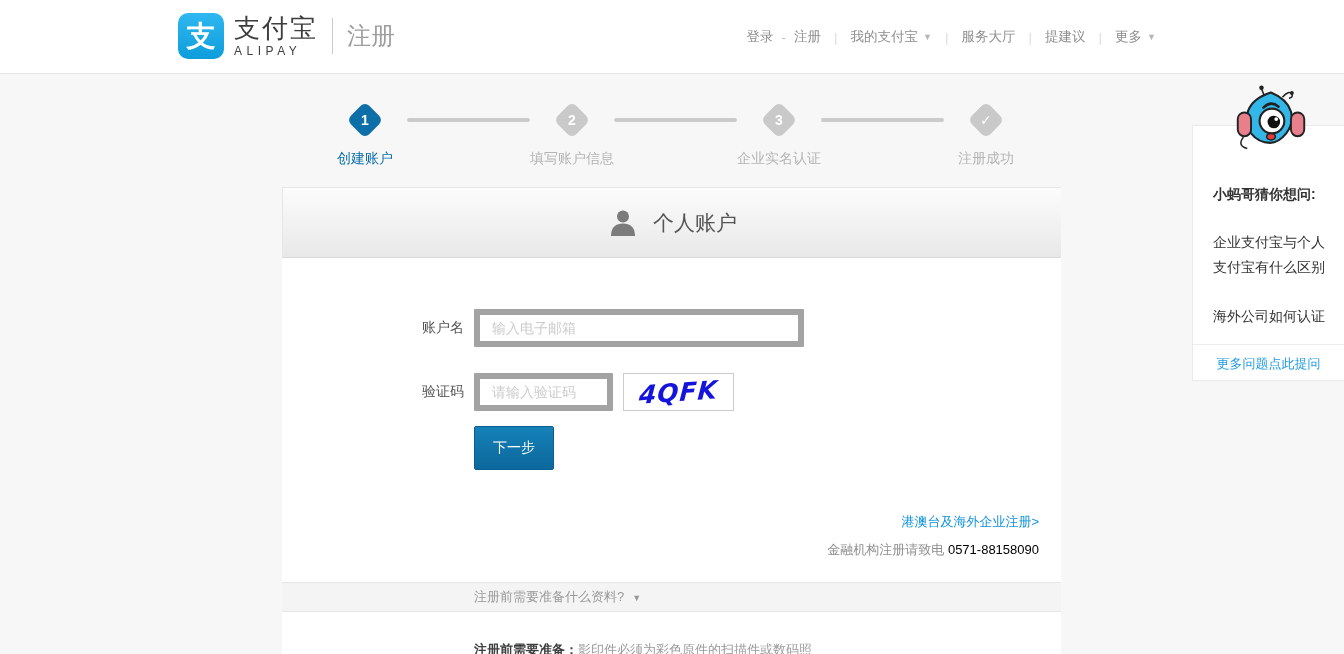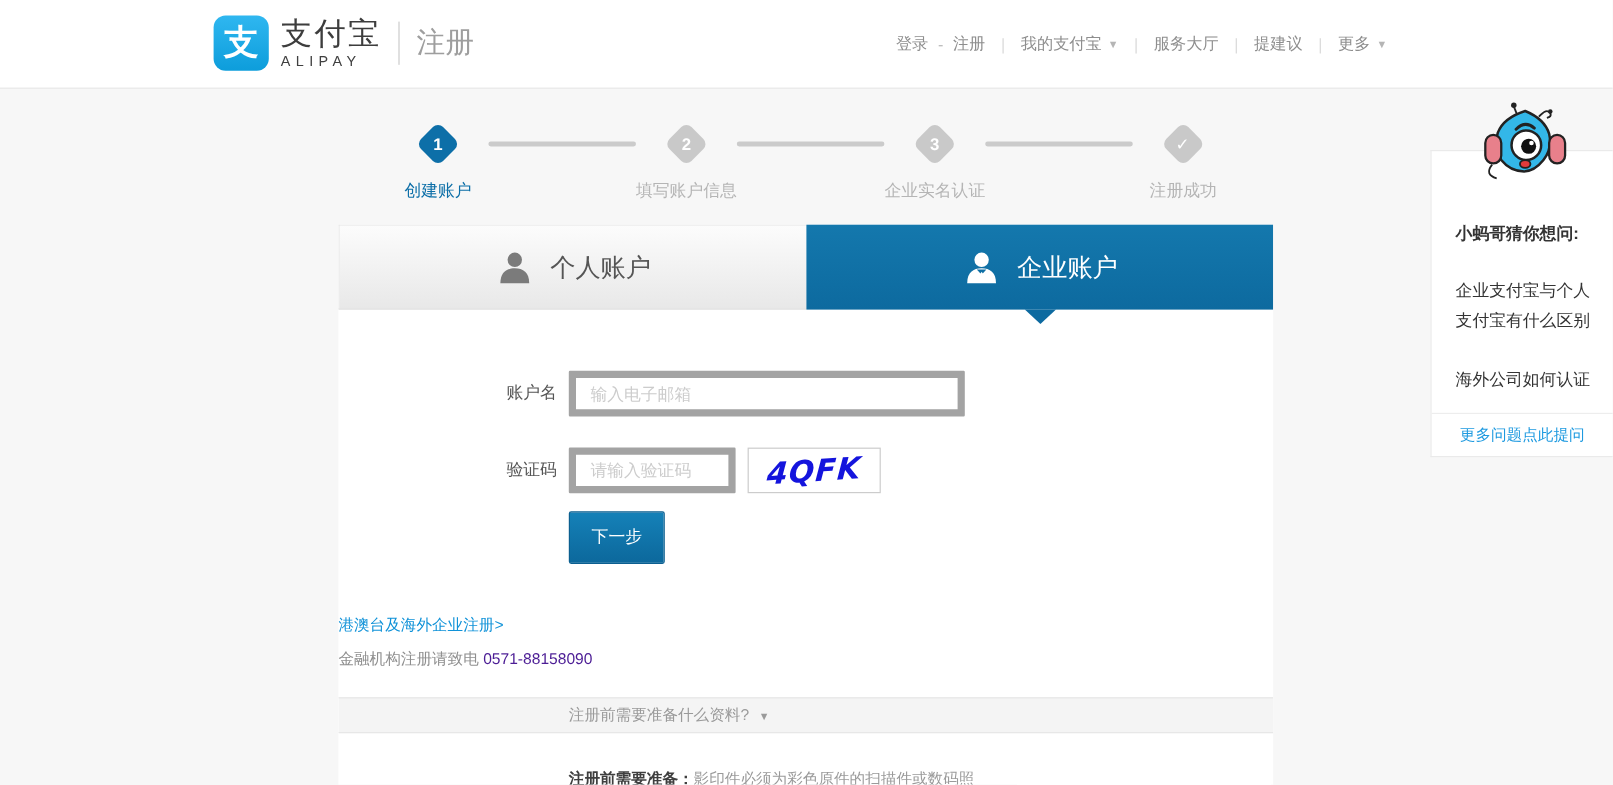--- a/index.html
+++ b/index.html
@@ -63,24 +63,24 @@
   .input-lg { width:330px; }
   .input-sm { width:139px; }
   .captcha-box { width:111px; height:38px; border:1px solid #ccc; margin-left:10px;
     display:flex; align-items:center; justify-content:center; cursor:pointer; background:#fff; overflow:hidden; }
   .captcha-text { font-family:"DejaVu Sans",sans-serif; font-style:italic; font-weight:900;
     font-size:25px; color:#1414dd; transform:rotate(-4deg) skewX(-8deg); letter-spacing:1px; }
   .btn-row { margin-top:-4px; height:32px; margin-bottom:0; padding-left:192px; }
   .next-btn { width:80px; height:44px; background:linear-gradient(180deg,#1581b8,#0c689c);
     border:1px solid #0b5f90; border-radius:2px; color:#fff; font-size:14px; cursor:pointer; }
 
-  .links { margin-top:48px; padding-right:22px; }
+  .links { margin-top:48px; padding-right:22px; text-align:right; }
   .overseas { font-size:13px; color:#1092d8; text-decoration:none; cursor:pointer; line-height:18px; }
   .finance { margin-top:10px; font-size:13px; color:#8f8f8f; line-height:18px; }
-  .finance .phone { color:#4c1d95; }
+  .finance .phone { color:#000000; }
 
   .accordion { margin-top:23px; height:30px; background:#f4f4f4;
     border-top:1px solid #e7e7e7; border-bottom:1px solid #e7e7e7;
     line-height:28px; padding-left:192px; font-size:13px; color:#9a9a9a; cursor:pointer; }
   .accordion .caret { color:#9a9a9a; margin-left:8px; }
   .prep { padding:29px 0 0 192px; font-size:13px; }
   .prep b { color:#3f3f3f; }
   .prep span { color:#9a9a9a; }
 
   
@@ -172,30 +172,20 @@
   </div>
 
   <section class="card">
     <div class="tabs">
       <div class="tab tab-personal">
         <svg width="32" height="32" viewBox="0 0 32 32" fill="#7b7b7b">
           <circle cx="16" cy="9.5" r="6"></circle>
           <path d="M4 29 c0 -9 5 -12.5 12 -12.5 c7 0 12 3.5 12 12.5 z"></path>
         </svg>
         <span>个人账户</span>
-      </div>
-      <div class="tab tab-enterprise">
-        <svg width="32" height="32" viewBox="0 0 32 32">
-          <circle cx="16" cy="9.5" r="6" fill="#fff"></circle>
-          <path d="M4 29 c0 -9 5 -12.5 12 -12.5 c7 0 12 3.5 12 12.5 z" fill="#fff"></path>
-          <path d="M12 17.5 L16 22 L20 17.5 Z" fill="#0e6fa4"></path>
-          <path d="M16 19.5 l1.6 2.3 -1.6 6.2 -1.6 -6.2 z" fill="#fff"></path>
-        </svg>
-        <span>企业账户</span>
-        <i class="tab-arrow"></i>
       </div>
     </div>
 
     <div class="form">
       <div class="row">
         <label>账户名</label>
         <input class="input-lg" type="text" placeholder="输入电子邮箱" style="">
       </div>
       <div class="row">
         <label>验证码</label>

